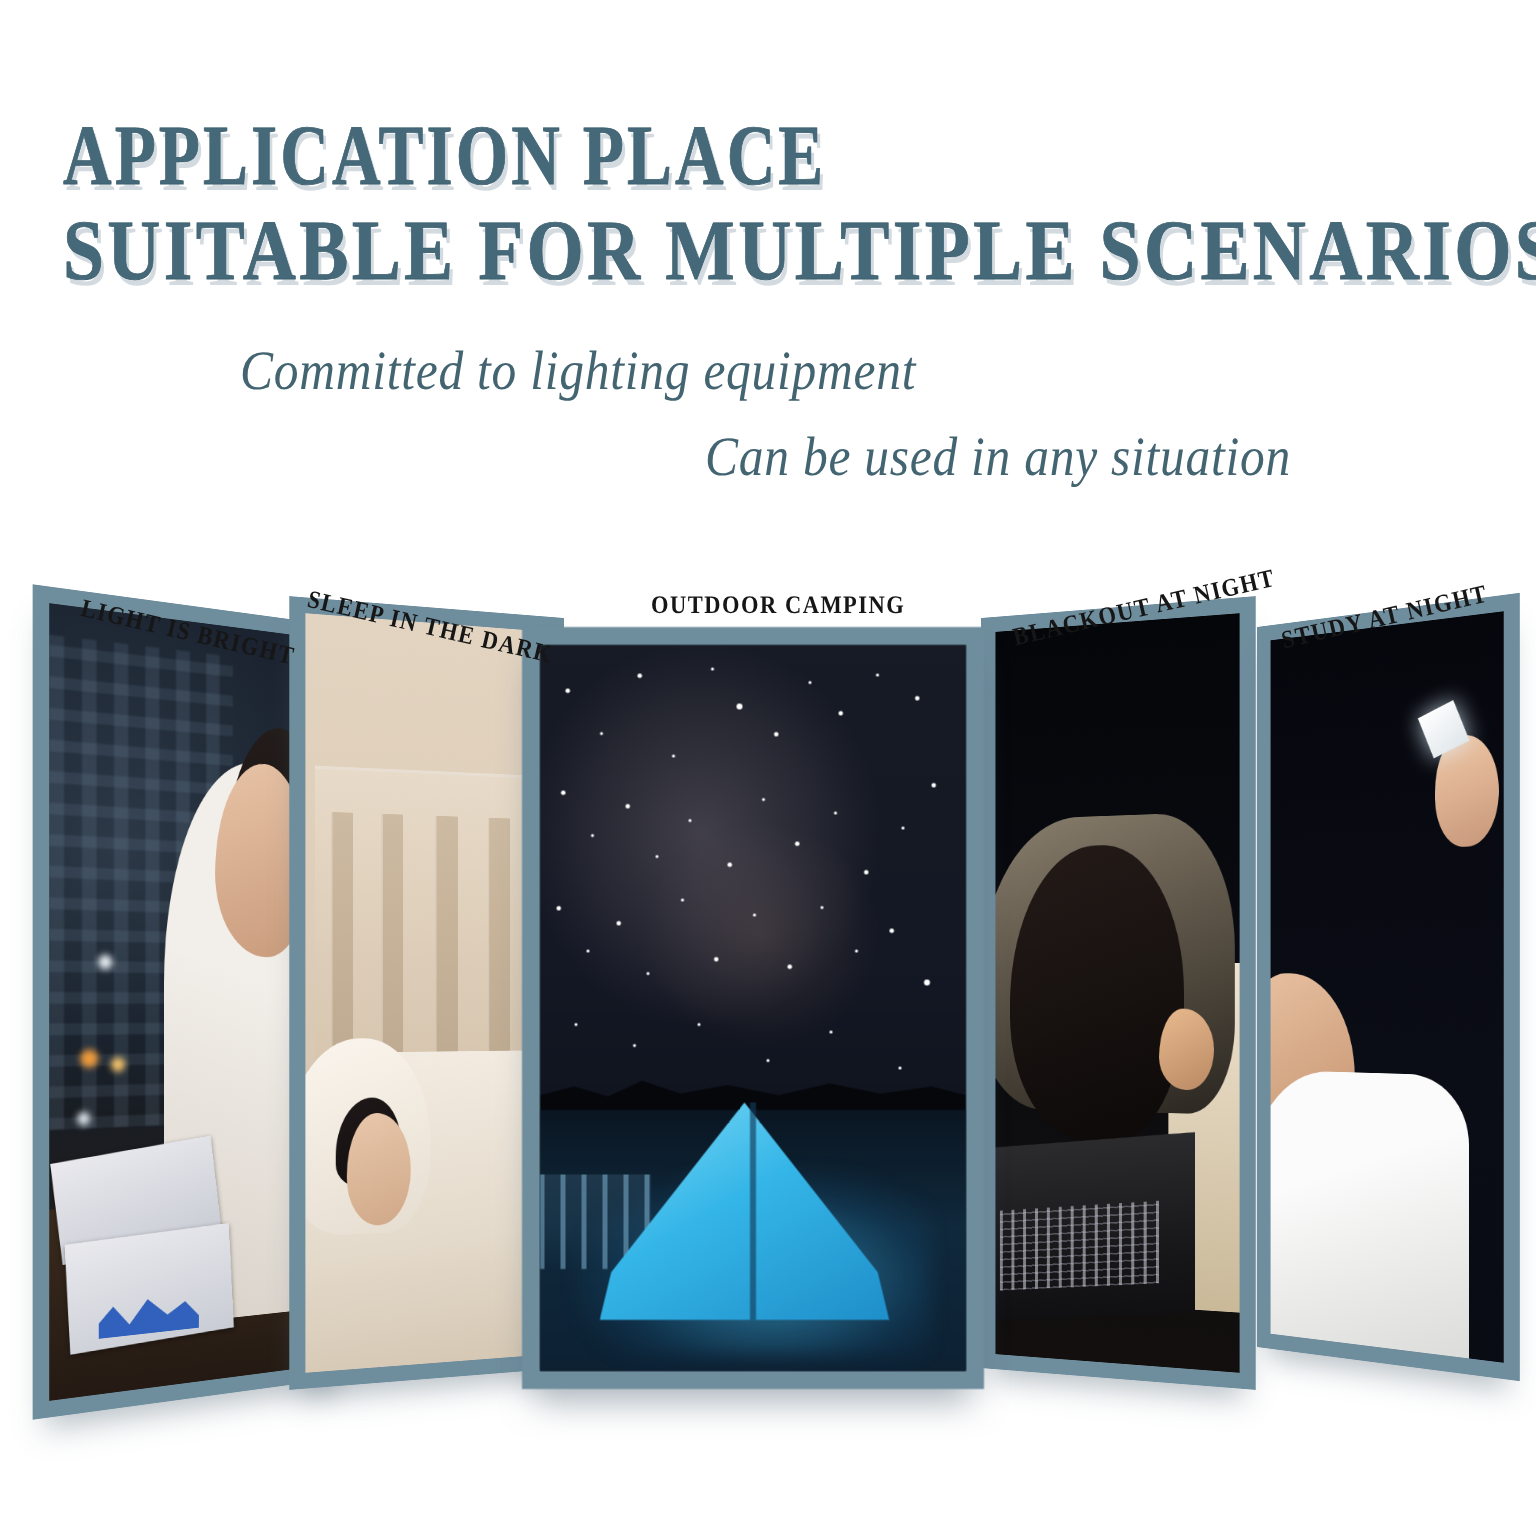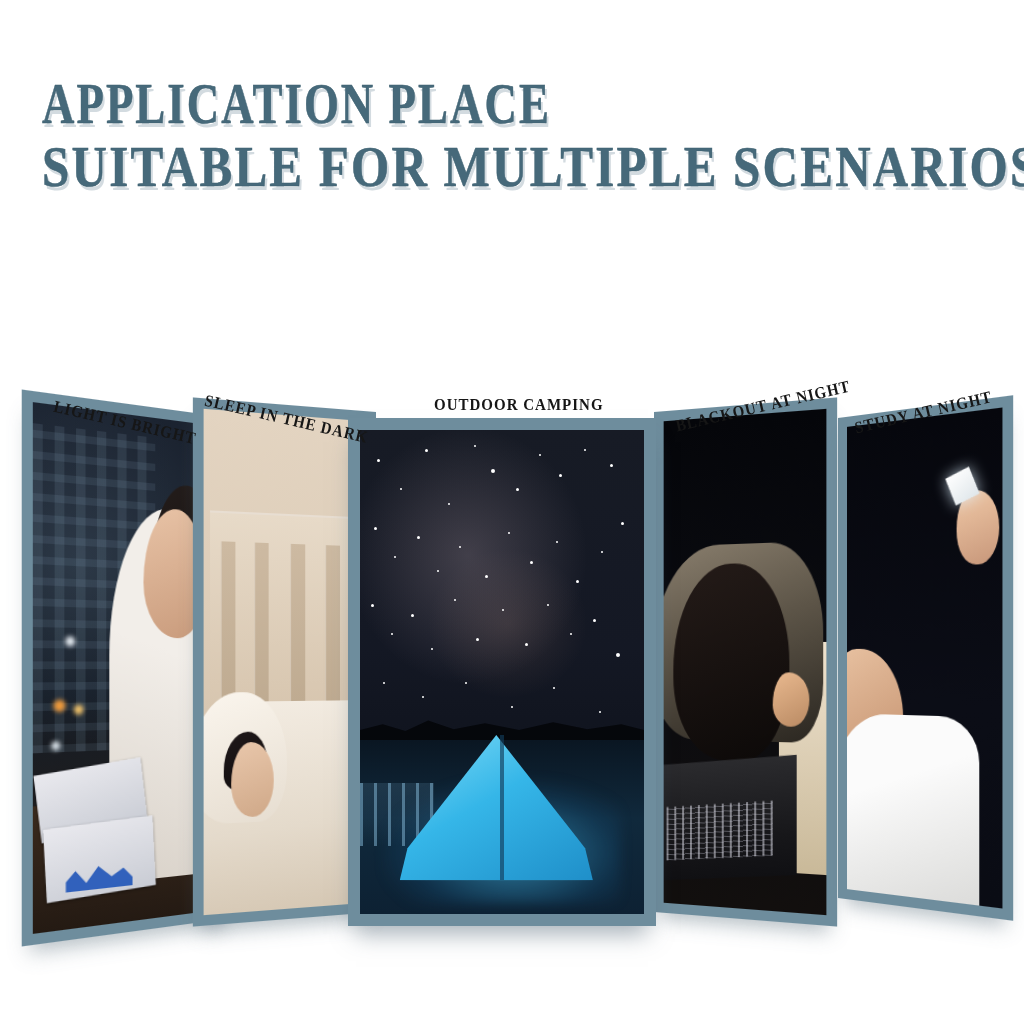--- a/index.html
+++ b/index.html
@@ -249,20 +249,24 @@
 </head>
 <body>
 
 <div id="page">
 
   <div class="heading-block">
     <div class="heading-line l1">APPLICATION PLACE</div>
     <div class="heading-line l2">SUITABLE FOR MULTIPLE SCENARIOS</div>
   </div>
 
+  <div class="script-block">
+    <div class="script-line s1">Committed to lighting equipment</div>
+    <div class="script-line s2">Can be used in any situation</div>
+  </div>
 
   <div class="stage">
 
     <div class="panel p1">
       <div class="photo">
         <div class="scene s1-bg">
           <div class="s1-windows"></div>
           <div class="s1-bokeh" style="left:16%;top:44%;width:9px;height:9px;background:#e8eef4;"></div>
           <div class="s1-bokeh" style="left:10%;top:56%;width:11px;height:11px;background:#f09a3a;"></div>
           <div class="s1-bokeh" style="left:20%;top:57%;width:9px;height:9px;background:#f4c46a;"></div>

